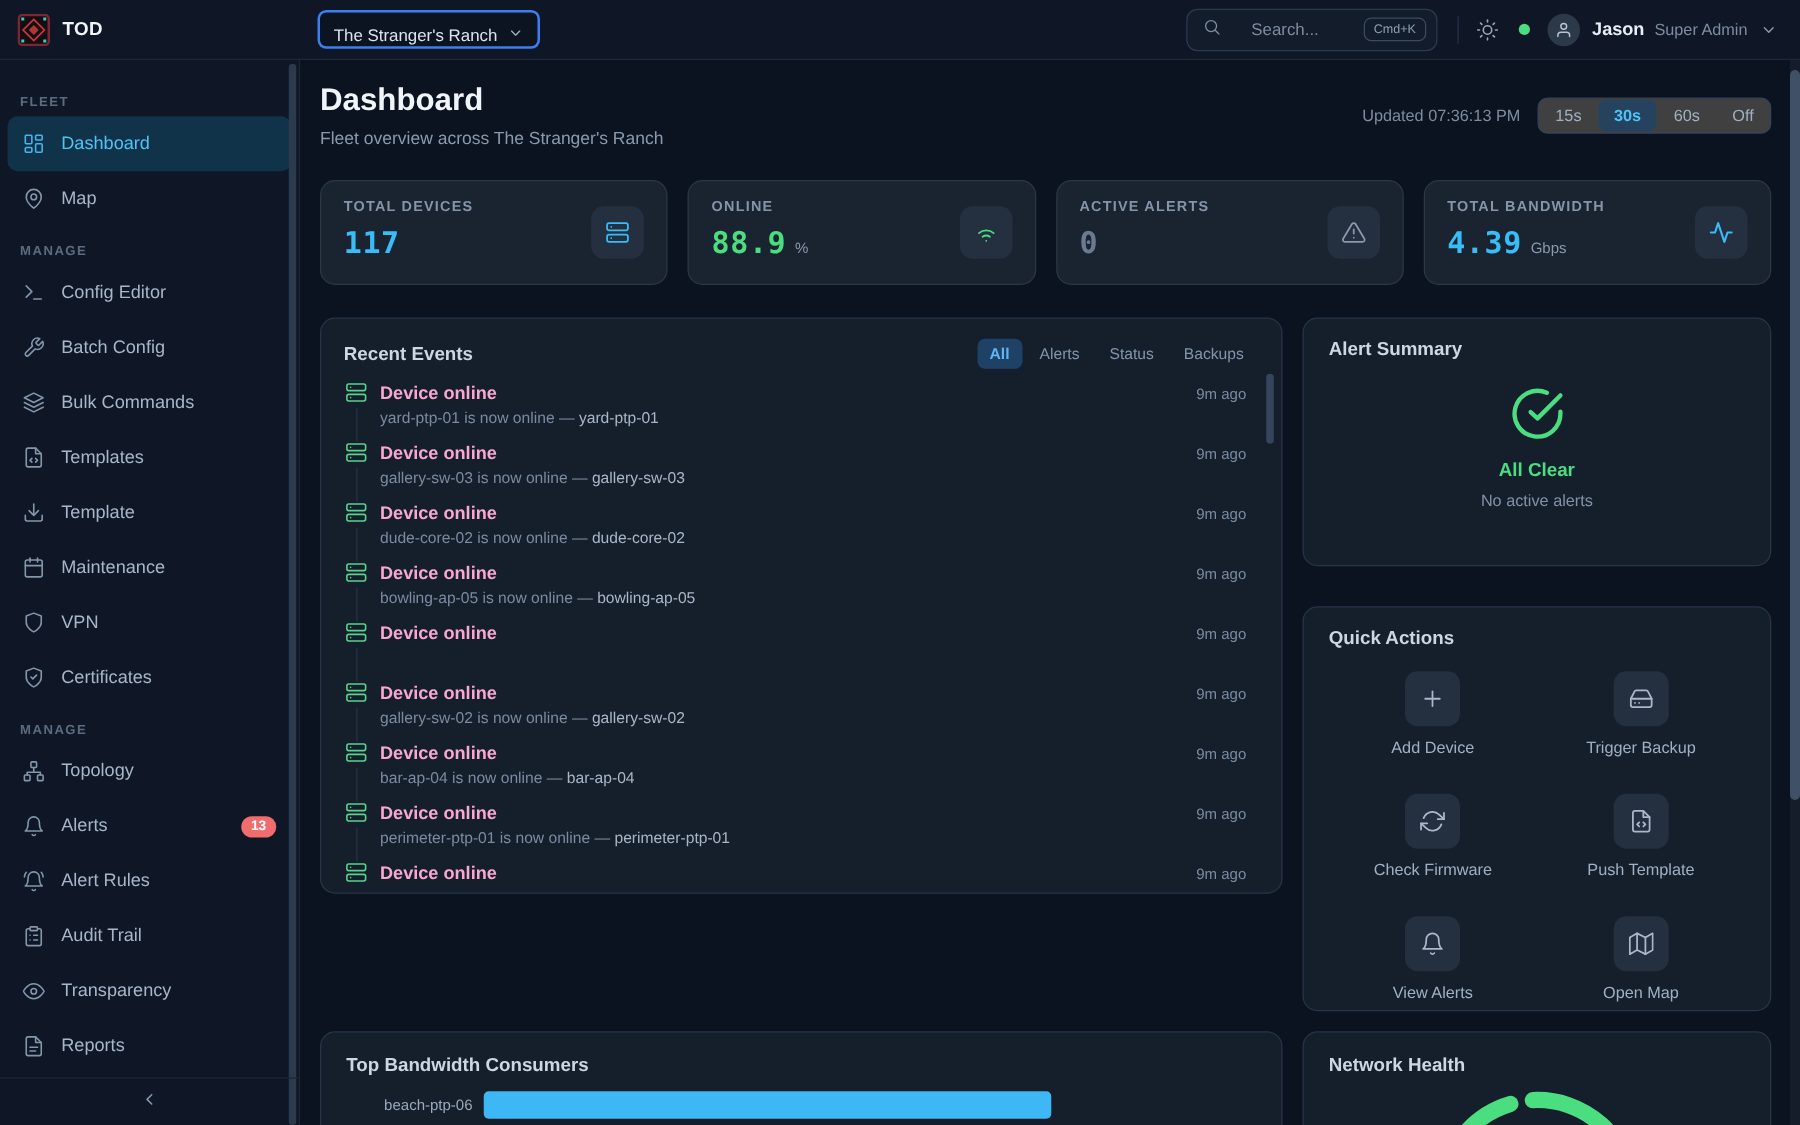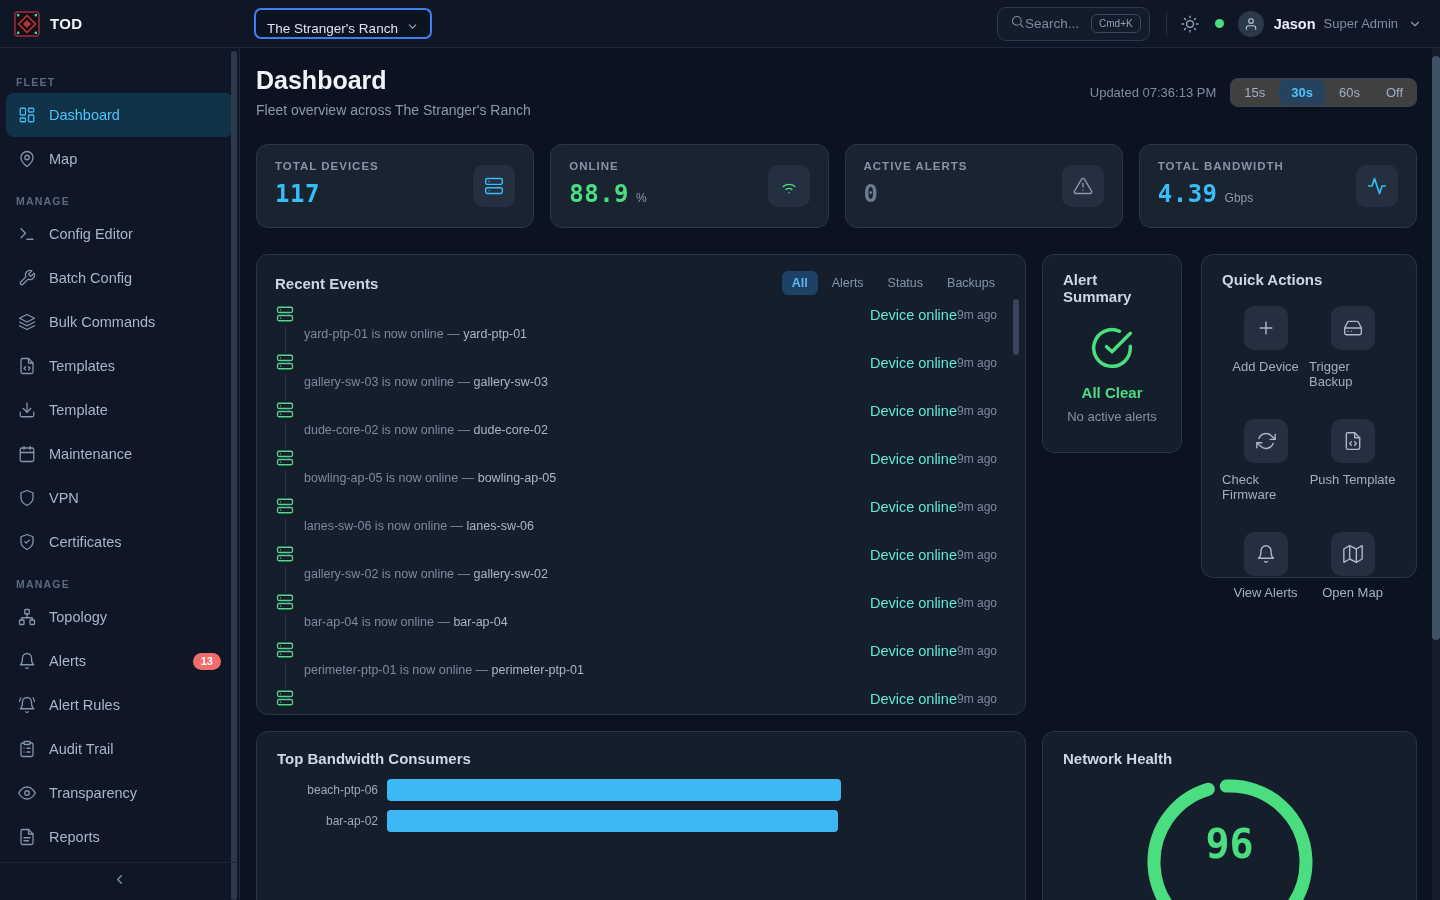--- a/index.html
+++ b/index.html
@@ -11,21 +11,21 @@
   .topbar { position:absolute; top:0; left:0; right:0; height:48px; background:#0f1726;
     border-bottom:1px solid #1d2939; display:flex; align-items:center; z-index:30; }
   .brand { width:240px; display:flex; align-items:center; gap:10px; padding-left:14px; flex:0 0 240px; }
   .brand-logo svg { width:26px; height:26px; display:block; }
   .brand-name { font-size:15px; font-weight:700; color:#f2f6fa; letter-spacing:.3px; }
   .site-select { position:relative; margin-left:16px; height:27px; display:flex; align-items:flex-end; gap:8px;
     padding:0 10px; background:#0c1422; border:1px solid #0c1422; border-radius:5px;
     box-shadow:0 0 0 2px #3d7ff0; font-size:13.5px; color:#dce4ee; cursor:pointer; }
   .site-select svg { width:13px; height:13px; color:#9fb0c2; }
   .top-right { margin-left:auto; display:flex; align-items:center; padding-right:18px; }
-  .searchbox { display:flex; align-items:center; gap:0; height:34px; padding:0 8px 0 12px;
+  .searchbox { display:flex; align-items:center; gap:24px; height:34px; padding:0 8px 0 12px;
     border:1px solid #2b3a4f; border-radius:9px; background:#121c2a; }
   .searchbox svg { width:15px; height:15px; color:#7e8ca0; }
   .searchbox input { width:66px; background:transparent; border:0; outline:0; color:#aab8ca;
     font-size:13.5px; font-family:inherit; }
   .searchbox input::placeholder { color:#7e8ca0; }
   .kbd { border:1px solid #3a4a60; border-radius:6px; padding:3px 7px; font-size:10px; color:#8fa0b4; white-space:nowrap; }
   .tb-div { width:1px; height:22px; background:#243248; margin:0 14px 0 16px; }
   .theme-btn { color:#98a7ba; display:flex; } .theme-btn svg{ width:18px; height:18px; }
   .status-dot { width:9px; height:9px; border-radius:50%; margin-left:16px; }
   .avatar { width:26px; height:26px; border-radius:50%; background:#2c3949; display:flex; align-items:center;
@@ -86,27 +86,27 @@
   .tabs { display:flex; align-items:center; gap:4px; }
   .tab { font-size:12.5px; color:#8295ab; padding:5px 10px; border-radius:6px; cursor:pointer; }
   .tab.active { background:#1d4266; color:#5fb5f3; font-weight:600; }
   .events-list { padding:2px 28px 0 18px; }
   .event-row { display:flex; height:48px; cursor:pointer; }
   .event-rail { width:20px; display:flex; flex-direction:column; align-items:center; margin-right:9px; }
   .event-icon { color:#57d38b; display:flex; } .event-icon svg { width:18px; height:18px; }
   .rail-line { width:1px; flex:1; background:#263548; margin-top:3px; }
   .event-row:last-child .rail-line { background:transparent; }
   .event-body { flex:1; }
-  .event-title { font-size:14.5px; font-weight:400; color:#5eead4; line-height:20px;text-align:right; }
+  .event-title { font-size:14.5px; font-weight:700; color:#f9a8d4; line-height:20px; }
   .event-msg { font-size:12.5px; color:#7b8aa0; margin-top:2px; }
   .event-msg .dev { color:#a9b6c8; }
   .event-time { font-size:12px; color:#7b8aa0; padding-top:3px; }
   .events-scroll { position:absolute; right:6px; top:44px; width:6px; height:56px; background:#36455c; border-radius:3px; }
 
-  .right-col { width:375px; display:flex; flex-direction:row; gap:19px; }
+  .right-col { width:375px; display:flex; flex-direction:column; gap:32px; }
   .alert-card { height:199px; padding:16px 20px; }
   .alert-center { height:140px; display:flex; flex-direction:column; align-items:center; justify-content:center; gap:4px; }
   .alert-check { color:#4ade80; margin-bottom:6px; } .alert-check svg { width:44px; height:44px; }
   .alert-status { font-size:15px; font-weight:700; color:#4ade80; }
   .alert-detail { font-size:13px; color:#8292a6; margin-top:4px; }
 
   .qa-card { height:324px; padding:16px 20px; }
   .qa-grid { display:grid; grid-template-columns:1fr 1fr; row-gap:30px; margin-top:18px; }
   .qa-cell { display:flex; flex-direction:column; align-items:center; gap:9px; cursor:pointer; }
   .qa-chip { width:44px; height:44px; border-radius:10px; background:#242f40; display:flex; align-items:center;
@@ -545,21 +545,20 @@
                     <rect x="2" y="3" width="20" height="7" rx="2"></rect>
                     <rect x="2" y="14" width="20" height="7" rx="2"></rect>
                     <line x1="6" y1="6.5" x2="6.01" y2="6.5"></line>
                     <line x1="6" y1="17.5" x2="6.01" y2="17.5"></line>
                   </svg>
                 </span>
                 <span class="rail-line"></span>
               </div>
               <div class="event-body">
                 <div class="event-title">Device online</div>
-                <div class="event-msg"><span>lanes-sw-06 is now online</span><span class="dash"> — </span><span class="dev">lanes-sw-06</span></div>
               </div>
               <div class="event-time">9m ago</div>
             </div>
             <div class="event-row">
               <div class="event-rail">
                 <span class="event-icon">
                   <svg viewBox="0 0 24 24" fill="none" stroke="currentColor" stroke-width="1.7" stroke-linecap="round" stroke-linejoin="round">
                     <rect x="2" y="3" width="20" height="7" rx="2"></rect>
                     <rect x="2" y="14" width="20" height="7" rx="2"></rect>
                     <line x1="6" y1="6.5" x2="6.01" y2="6.5"></line>

